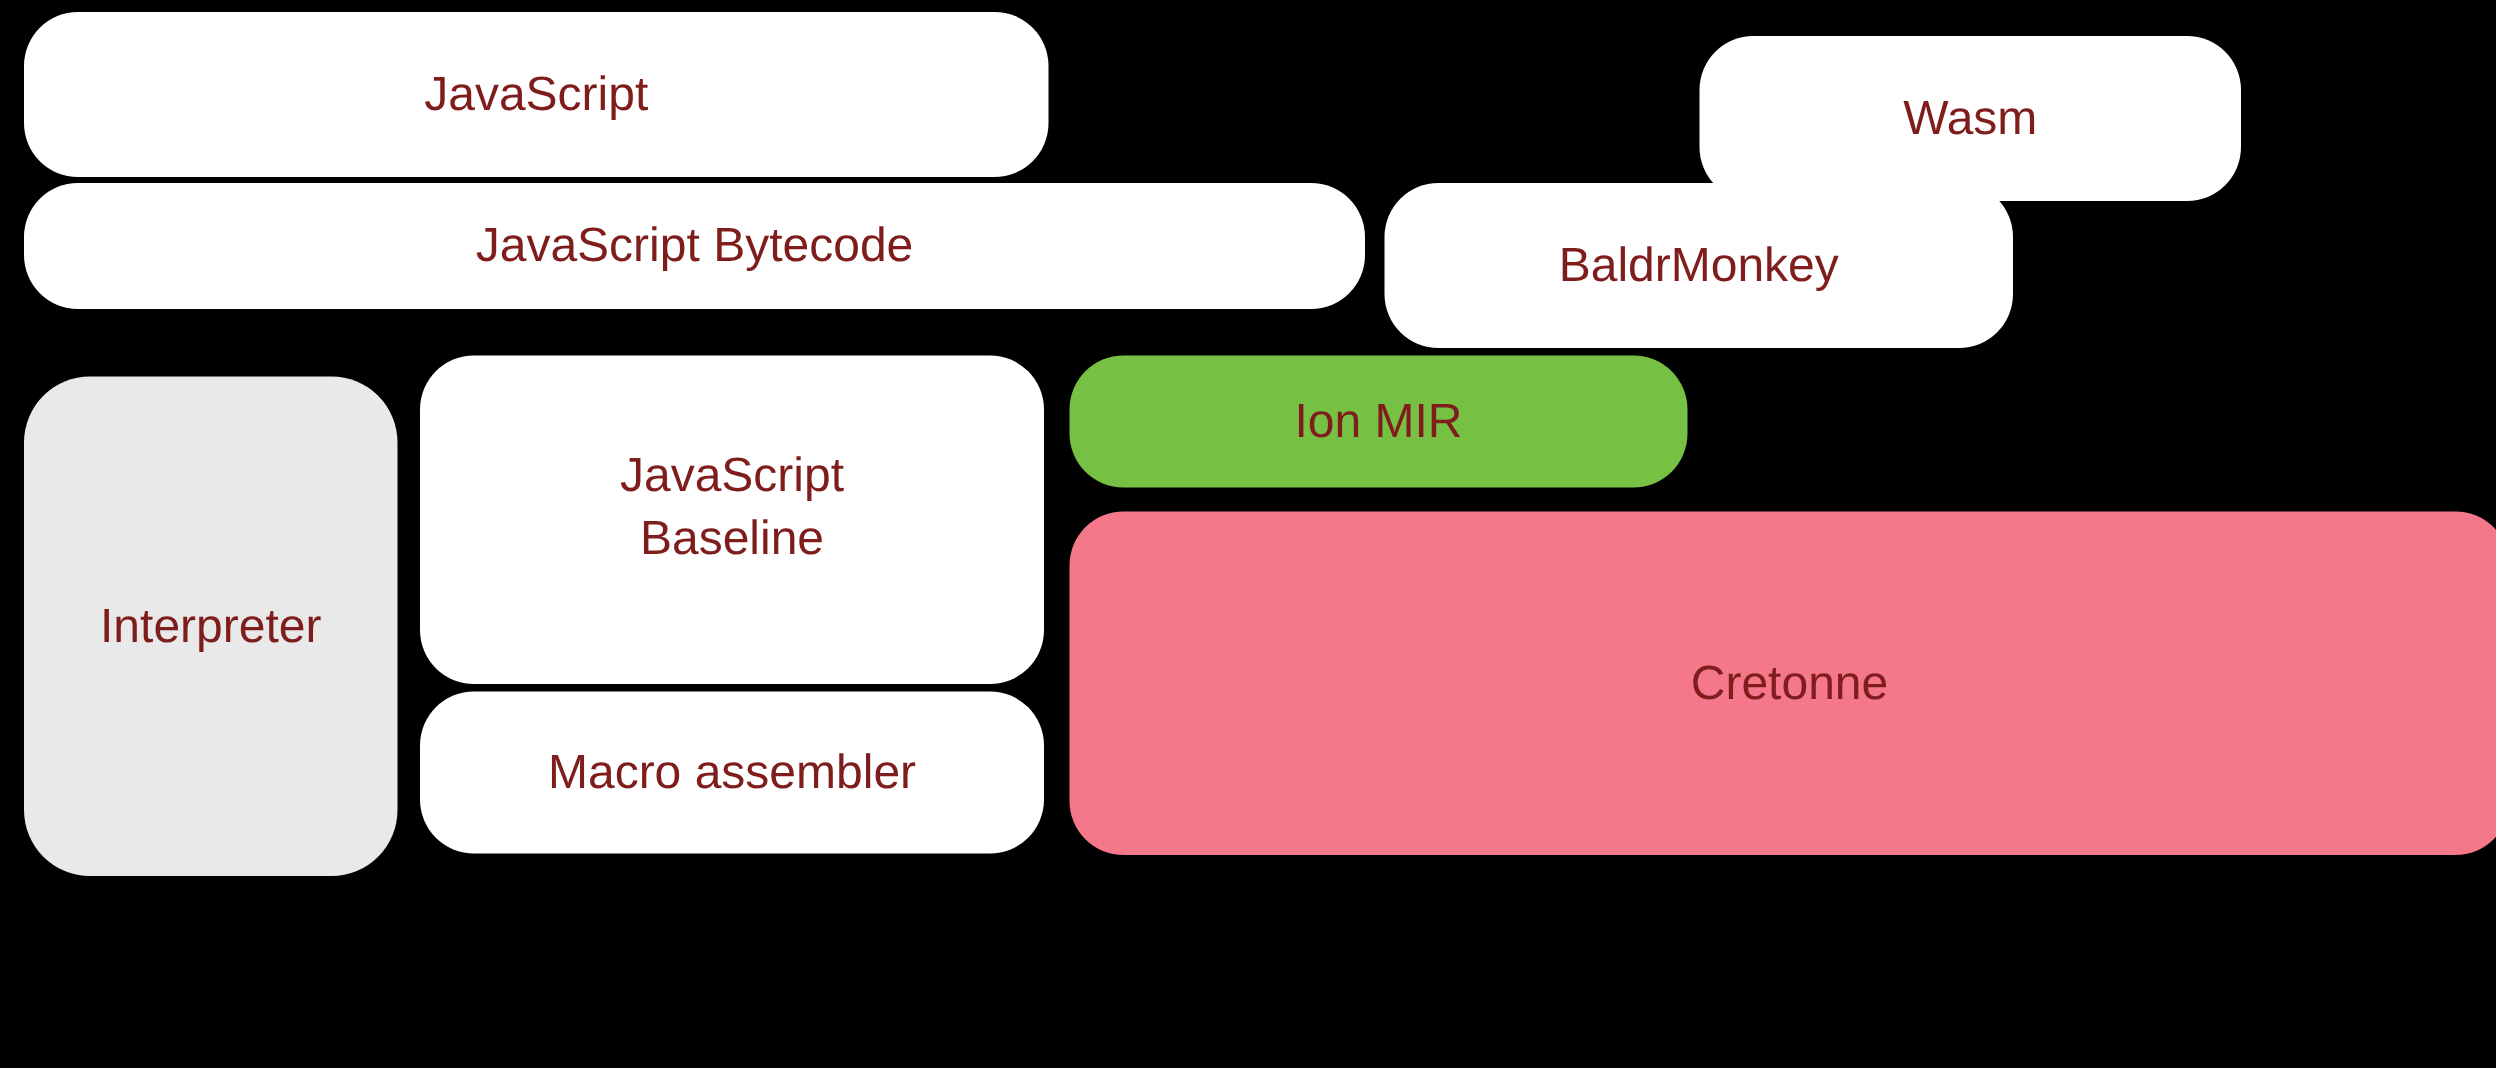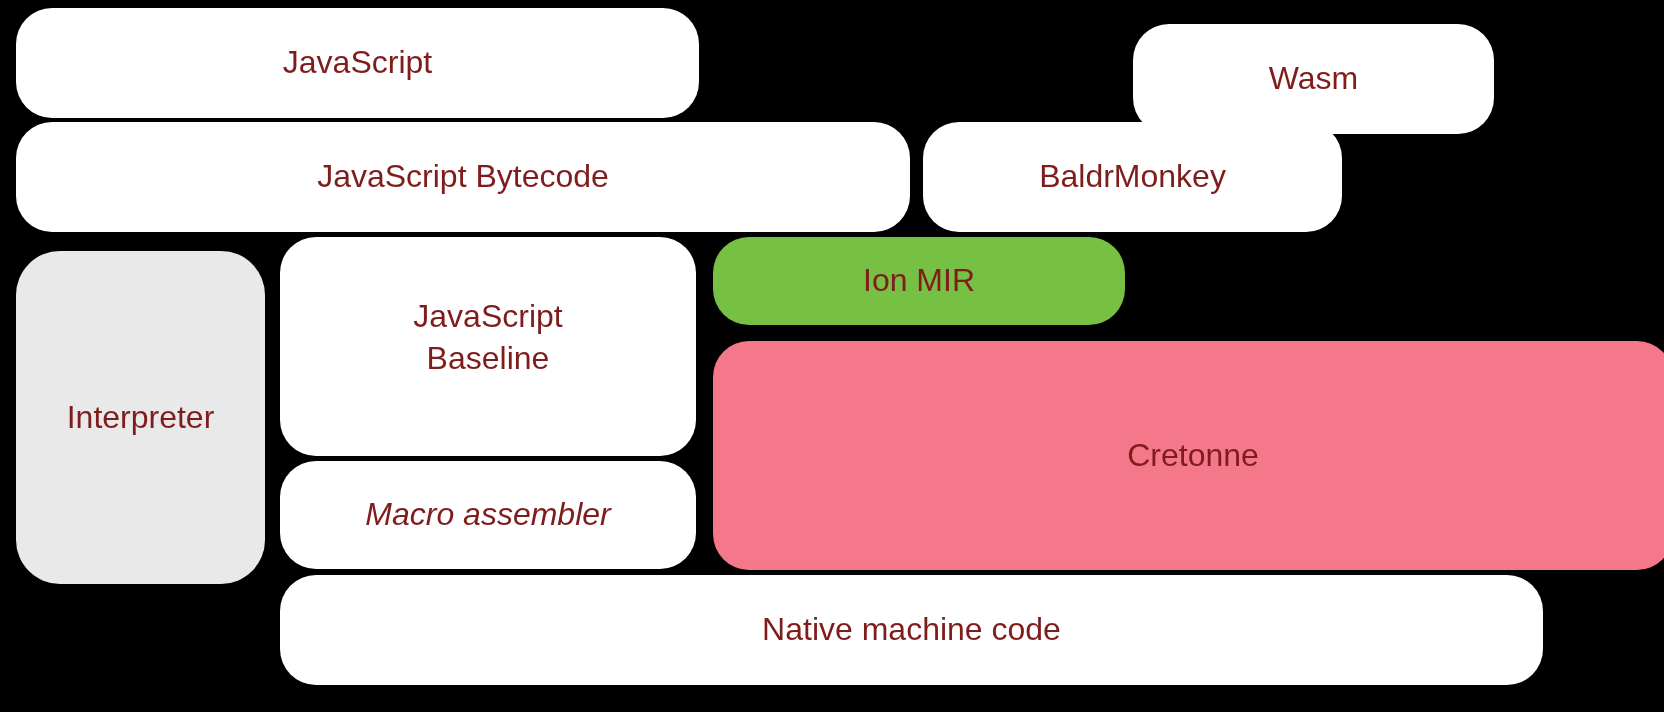--- a/index.html
+++ b/index.html
@@ -29,33 +29,33 @@
     box-sizing: border-box;
   }
   .box .label { display: block; }
 
   
   #box-javascript   { left: 16px;   top: 8px;   width: 683px;  height: 110px; }
   #box-asmjs        { left: 713px;  top: 8px;   width: 410px;  height: 110px; }
   #box-wasm         { left: 1133px; top: 8px;   width: 361px;  height: 110px; margin-top: 16px; }
 
   
-  #box-bytecode     { left: 16px;   top: 122px; width: 894px;  height: 110px; }
+  #box-bytecode     { left: 16px;   top: 122px; width: 894px;  height: 84px; }
   #box-baldrmonkey  { left: 923px;  top: 122px; width: 419px;  height: 110px; }
 
   
   #box-interpreter  { left: 16px;   top: 237px; width: 249px;  height: 333px;
                       background: #e9e9e9; border-radius: 44px; margin-top: 14px; }
   #box-baseline     { left: 280px;  top: 237px; width: 416px;  height: 219px;
                       padding-bottom: 18px; }
   #box-ionmir       { left: 713px;  top: 237px; width: 412px;  height: 88px;
                       background: #76c043; }
   #box-cretonne     { left: 713px;  top: 341px; width: 960px;  height: 229px;
                       background: #f4778a; }
-  #box-macroasm     { left: 280px;  top: 461px; width: 416px;  height: 108px; font-style: italic; }
+  #box-macroasm     { left: 280px;  top: 461px; width: 416px;  height: 108px; }
   #box-native       { left: 280px;  top: 575px; width: 1263px; height: 110px; }
 </style>
 </head>
 <body>
 
 <div id="canvas">
 
   <div class="box" id="box-javascript">
     <span class="label">JavaScript</span>
   </div>
@@ -89,17 +89,14 @@
   </div>
 
   <div class="box" id="box-cretonne">
     <span class="label">Cretonne</span>
   </div>
 
   <div class="box" id="box-macroasm">
     <span class="label">Macro assembler</span>
   </div>
 
-  <div class="box" id="box-native">
-    <span class="label">Native machine code</span>
-  </div>
 
 </div>
 
 </body></html>

